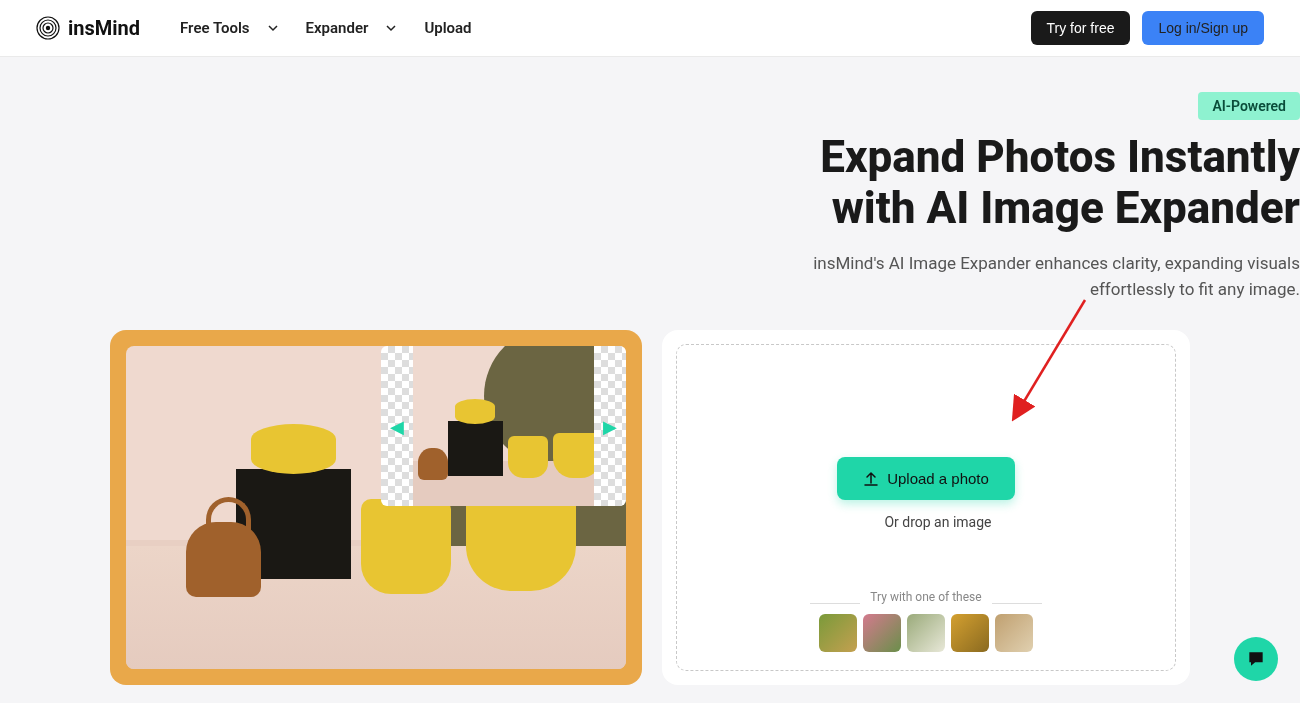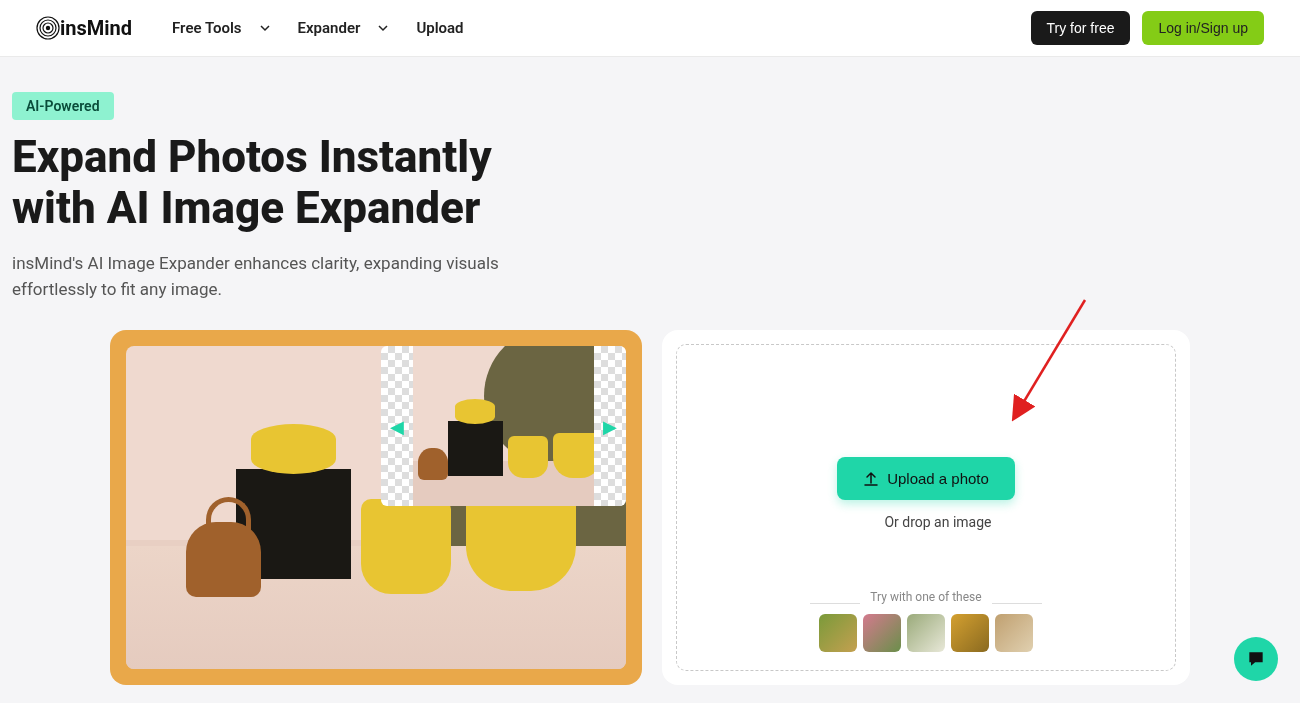--- a/index.html
+++ b/index.html
@@ -1,32 +1,32 @@
 <!DOCTYPE html>
 <html><head>
   <meta charset="utf-8">
   <style>
     * { margin: 0; padding: 0; box-sizing: border-box; }
     body { font-family: -apple-system, BlinkMacSystemFont, 'Segoe UI', Roboto, Arial, sans-serif; background: #f5f5f7; width: 1300px; height: 703px; overflow: hidden; position: relative; }
     
     
     .header { background: #fff; height: 57px; display: flex; align-items: center; padding: 0 36px; border-bottom: 1px solid #eaeaea; }
-    .logo-wrap { display: flex; align-items: center; }
+    .logo-wrap { display: flex; align-items: center; gap: 8px; }
     .logo-mark { width: 24px; height: 24px; position: relative; }
     .logo-mark svg { width: 100%; height: 100%; }
     .logo-text { font-size: 20px; font-weight: 700; color: #111; }
     .nav { display: flex; gap: 28px; margin-left: 40px; }
     .nav-item { display: flex; align-items: center; gap: 18px; font-size: 15px; font-weight: 600; color: #222; cursor: pointer; }
     .chevron { width: 10px; height: 10px; }
     .header-actions { margin-left: auto; display: flex; gap: 12px; }
     .btn-primary { background: #1a1a1a; color: #fff; border: none; padding: 9px 16px; border-radius: 6px; font-size: 14px; font-weight: 400; cursor: pointer; }
-    .btn-secondary { background: #84cc16; color: #222; border: none; padding: 9px 16px; border-radius: 6px; font-size: 14px; font-weight: 500; cursor: pointer; }
-
-    
-    .hero { text-align: left; padding-top: 35px; margin-left: 12px; }
+    .btn-secondary { background: #3b82f6; color: #222; border: none; padding: 9px 16px; border-radius: 6px; font-size: 14px; font-weight: 500; cursor: pointer; }
+
+    
+    .hero { text-align: right; padding-top: 35px; margin-left: 12px; }
     .badge { display: inline-block; background: #8ef2d0; color: #0a4d3a; font-size: 14px; font-weight: 600; padding: 6px 14px; border-radius: 4px; }
     .title { font-size: 44px; font-weight: 800; color: #1a1a1a; line-height: 1.15; margin-top: 12px; }
     .subtitle { font-size: 17px; color: #555; margin-top: 18px; line-height: 1.5; }
 
     
     .content-row { display: flex; gap: 20px; justify-content: center; padding: 0 110px; margin-top: 28px; }
     
     
     .preview-card { width: 534px; height: 355px; background: #e9a84a; border-radius: 16px; position: relative; overflow: hidden; padding: 16px; }
     .preview-main { position: absolute; left: 16px; top: 16px; right: 16px; bottom: 16px; border-radius: 8px; overflow: hidden; }

